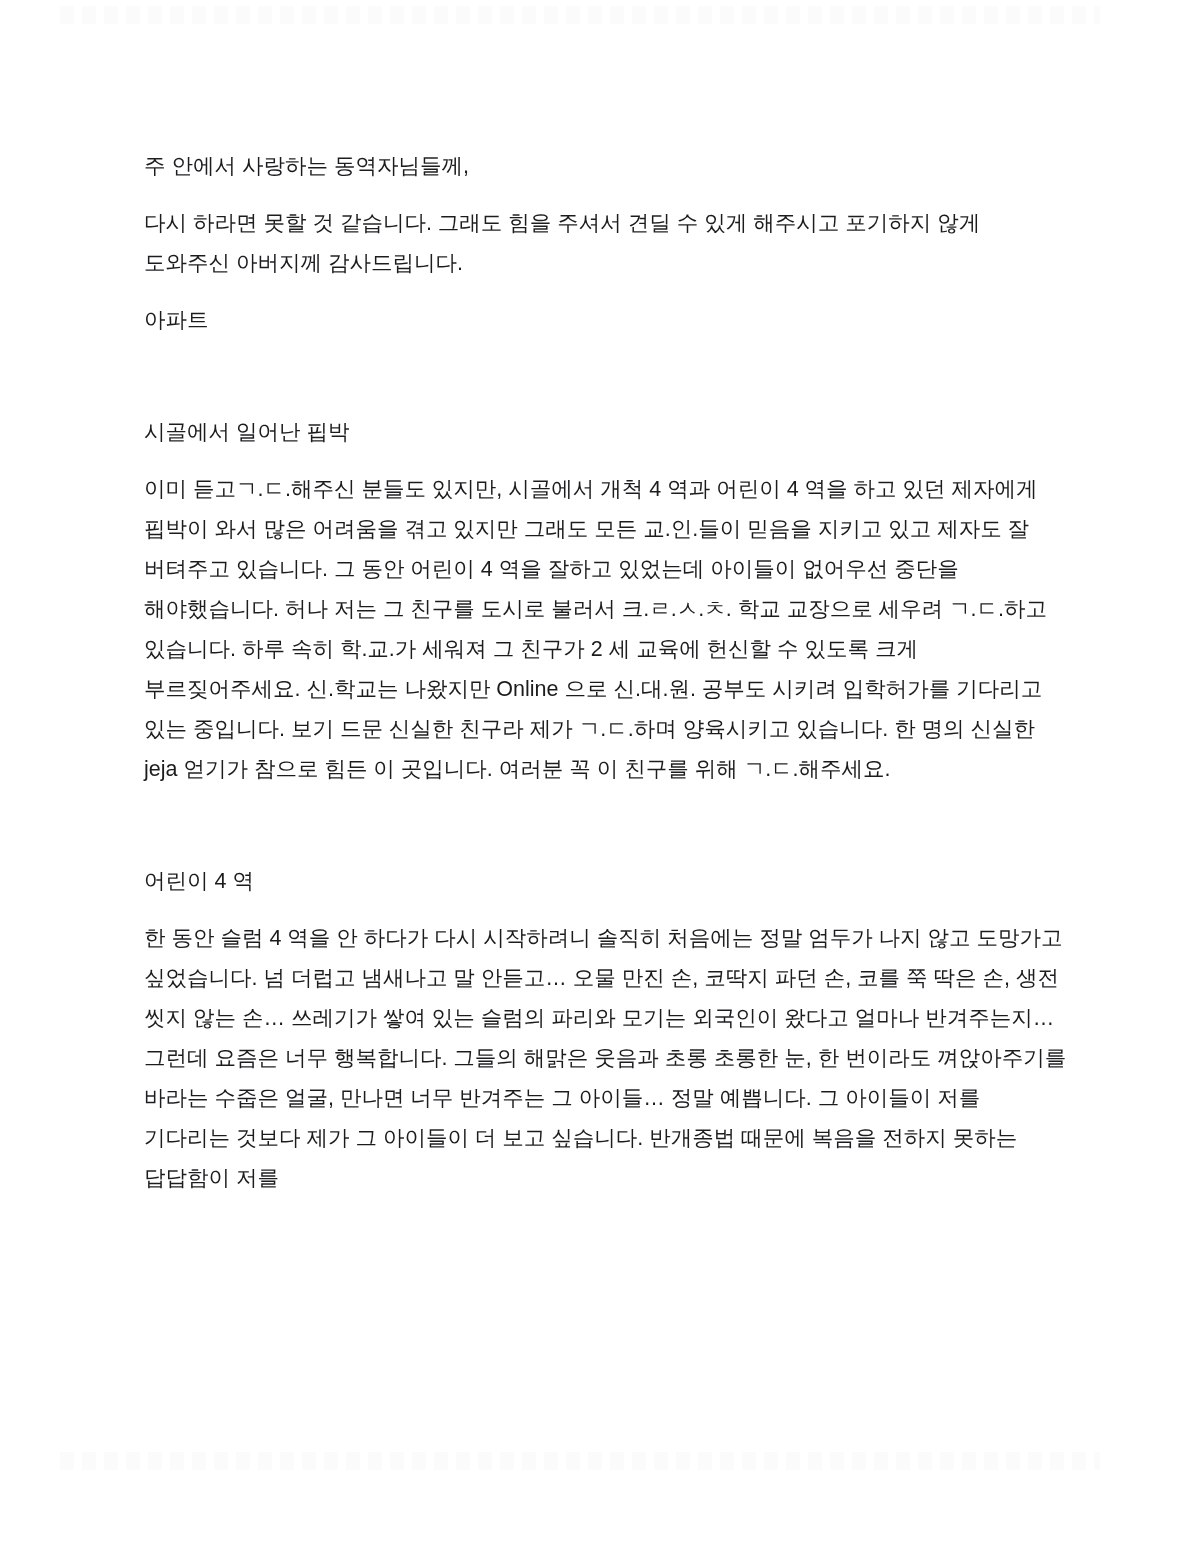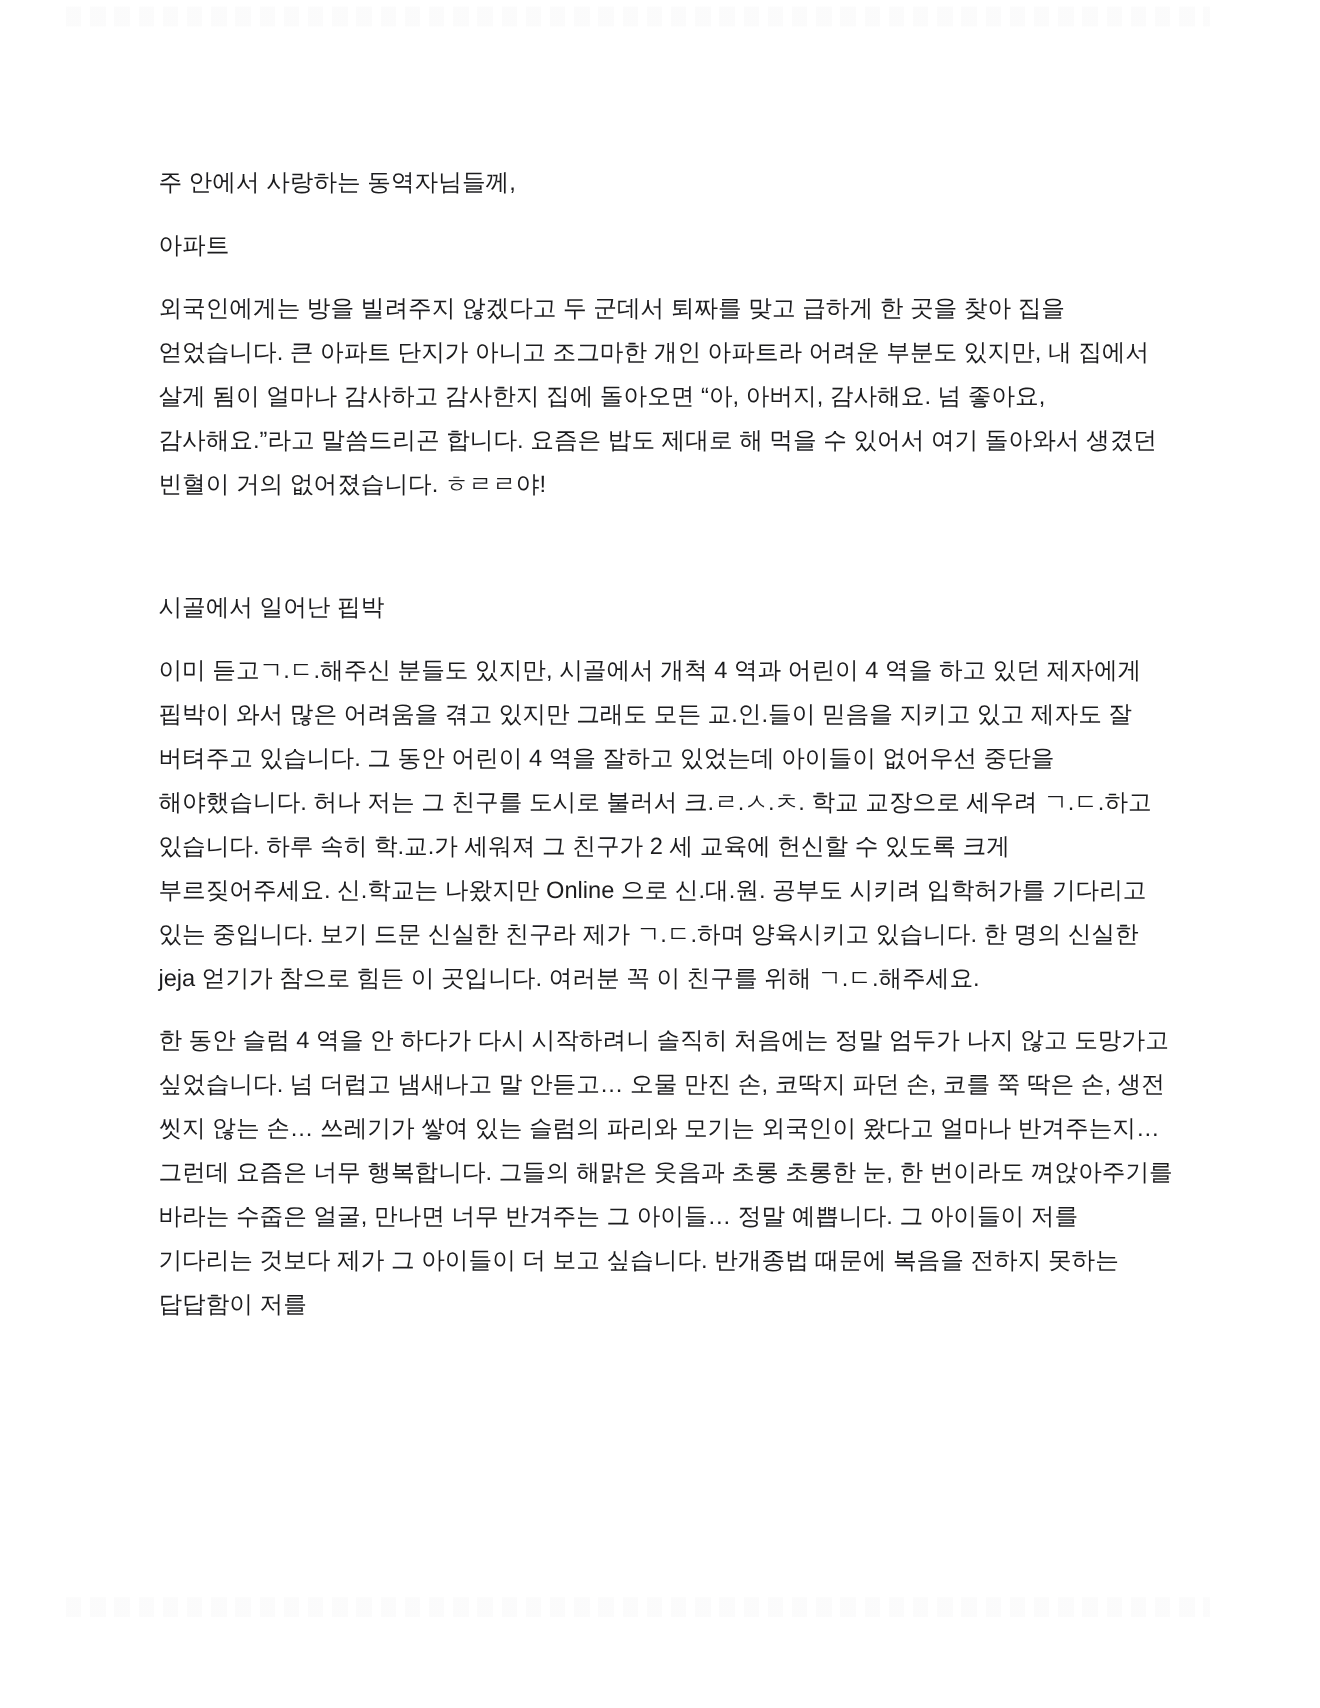--- a/index.html
+++ b/index.html
@@ -53,20 +53,21 @@
   .ghost-top { top: 6px; }
   .ghost-bottom { top: 1452px; height: 70px; }
 </style>
 </head>
 <body>
 
 <div class="page">
   <div class="ghost ghost-top"></div>
   <div class="doc-body">
       <p class="block paragraph">주 안에서 사랑하는 동역자님들께,</p>
+      <p class="block paragraph">다시 하라면 못할 것 같습니다. 그래도 힘을 주셔서 견딜 수 있게 해주시고 포기하지 않게 도와주신 아버지께 감사드립니다.</p>
       <p class="block heading">아파트</p>
-      <p class="block paragraph">외국인에게는 방을 빌려주지 않겠다고 두 군데서 퇴짜를 맞고 급하게 한 곳을 찾아 집을 얻었습니다. 큰 아파트 단지가 아니고 조그마한 개인 아파트라 어려운 부분도 있지만, 내 집에서 살게 됨이 얼마나 감사하고 감사한지 집에 돌아오면 “아, 아버지, 감사해요. 넘 좋아요, 감사해요.”라고 말씀드리곤 합니다. 요즘은 밥도 제대로 해 먹을 수 있어서 여기 돌아와서 생겼던 빈혈이 거의 없어졌습니다. ㅎㄹㄹ야!</p>
       <p class="block heading extra-gap">시골에서 일어난 핍박</p>
       <p class="block paragraph">이미 듣고ㄱ.ㄷ.해주신 분들도 있지만, 시골에서 개척 4 역과 어린이 4 역을 하고 있던 제자에게 핍박이 와서 많은 어려움을 겪고 있지만 그래도 모든 교.인.들이 믿음을 지키고 있고 제자도 잘 버텨주고 있습니다. 그 동안 어린이 4 역을 잘하고 있었는데 아이들이 없어우선 중단을 해야했습니다. 허나 저는 그 친구를 도시로 불러서 크.ㄹ.ㅅ.ㅊ. 학교 교장으로 세우려 ㄱ.ㄷ.하고 있습니다. 하루 속히 학.교.가 세워져 그 친구가 2 세 교육에 헌신할 수 있도록 크게 부르짖어주세요. 신.학교는 나왔지만 Online 으로 신.대.원. 공부도 시키려 입학허가를 기다리고 있는 중입니다. 보기 드문 신실한 친구라 제가 ㄱ.ㄷ.하며 양육시키고 있습니다. 한 명의 신실한 jeja 얻기가 참으로 힘든 이 곳입니다. 여러분 꼭 이 친구를 위해 ㄱ.ㄷ.해주세요.</p>
+      <p class="block heading extra-gap">어린이 4 역</p>
       <p class="block paragraph">한 동안 슬럼 4 역을 안 하다가 다시 시작하려니 솔직히 처음에는 정말 엄두가 나지 않고 도망가고 싶었습니다. 넘 더럽고 냄새나고 말 안듣고… 오물 만진 손, 코딱지 파던 손, 코를 쭉 딱은 손, 생전 씻지 않는 손… 쓰레기가 쌓여 있는 슬럼의 파리와 모기는 외국인이 왔다고 얼마나 반겨주는지… 그런데 요즘은 너무 행복합니다. 그들의 해맑은 웃음과 초롱 초롱한 눈, 한 번이라도 껴앉아주기를 바라는 수줍은 얼굴, 만나면 너무 반겨주는 그 아이들… 정말 예쁩니다. 그 아이들이 저를 기다리는 것보다 제가 그 아이들이 더 보고 싶습니다. 반개종법 때문에 복음을 전하지 못하는 답답함이 저를</p>
     </div>
   <div class="ghost ghost-bottom"></div>
 </div>
 
 </body></html>

